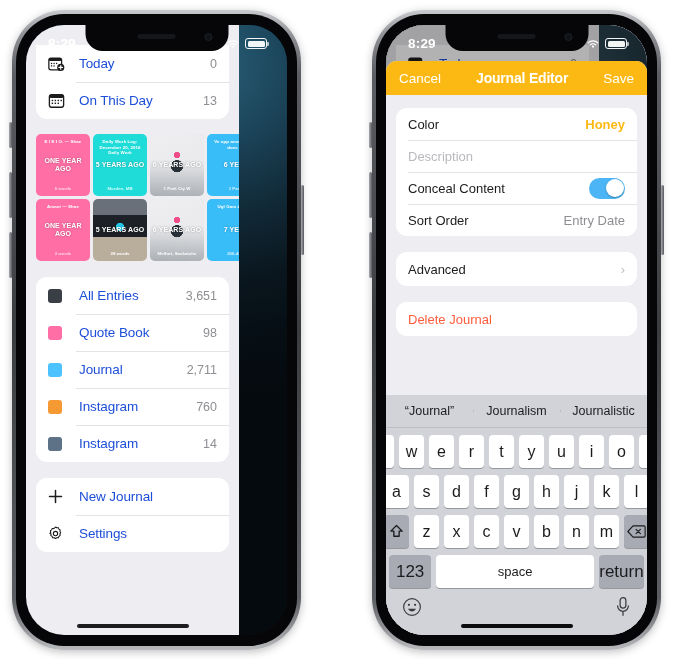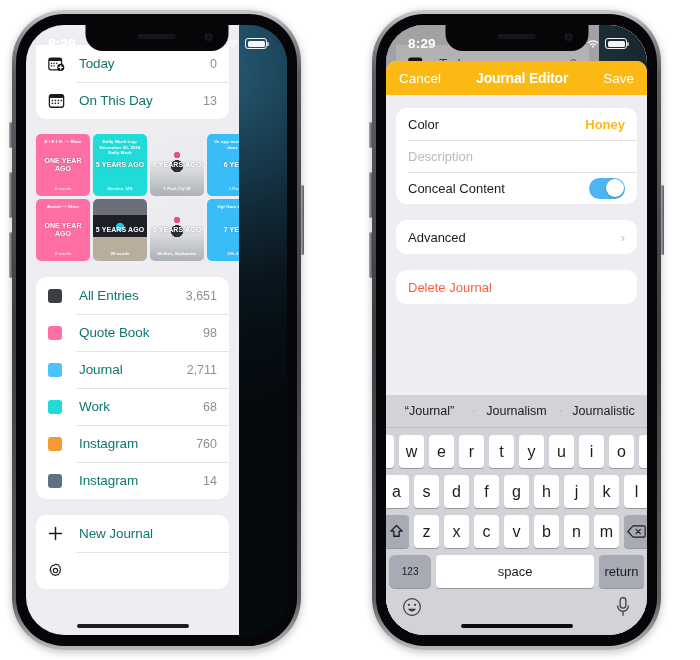--- a/index.html
+++ b/index.html
@@ -126,21 +126,21 @@
   .row {
     display: flex; align-items: center;
     height: 37px; padding: 0 12px;
     position: relative;
   }
   .row + .row::before {
     content:""; position:absolute; top:0; left: 40px; right: 0;
     height: .7px; background: #e3e3e6;
   }
   .row .ico { width: 22px; margin-right: 9px; display:flex; align-items:center; }
-  .row .lbl { font-size: 13.5px; color: #0f766e; flex: 1; letter-spacing: -.1px; }
+  .row .lbl { font-size: 13.5px; color: #1d4ed8; flex: 1; letter-spacing: -.1px; }
   .row .cnt { font-size: 12.5px; color: #8e8e93; }
   .swatch { width: 14px; height: 14px; border-radius: 3px; }
 
   .cards-grid {
     display: grid;
     grid-template-columns: repeat(4, 54px);
     grid-auto-rows: 62px;
     gap: 3px;
     margin: 15px 0 0 10px;
     width: 228px;
@@ -277,22 +277,22 @@
     height: 33px; min-width: 25px; flex: 1;
     display: flex; align-items: center; justify-content: center;
     font-size: 16px; color: #1c1c1e;
     box-shadow: 0 1px 0 rgba(0,0,0,.28);
   }
   .krow.r2 { padding: 0 16px; }
   .krow.r3 { padding: 0 3px; }
   .key.fn { background: #a8abb4; }
   .key.wide { flex: 1.45; }
   .key.space { flex: 5.6; font-size: 13px; }
-  .key.num { flex: 1.5; font-size: 10px; border-radius: 6px; }
-  .key.ret { flex: 1.6; font-size: 13px; }
+  .key.num { flex: 1.5; font-size: 17px; }
+  .key.ret { flex: 1.6; font-size: 17px; }
   .kbot {
     display: flex; align-items: center; justify-content: space-between;
     padding: 8px 16px 0;
   }
 </style>
 </head>
 <body>
 
 <div class="stage">
 
@@ -439,27 +439,20 @@
               </div>
               <div class="row">
                 <div class="ico">
                     <span class="swatch" style="background:#4cc2ff"></span>
                   </div>
                 <div class="lbl">Journal</div>
                 <div class="cnt">2,711</div>
               </div>
               <div class="row">
                 <div class="ico">
-                    <span class="swatch" style="background:#20dcd8"></span>
-                  </div>
-                <div class="lbl">Work</div>
-                <div class="cnt">68</div>
-              </div>
-              <div class="row">
-                <div class="ico">
                     <span class="swatch" style="background:#f59a32"></span>
                   </div>
                 <div class="lbl">Instagram</div>
                 <div class="cnt">760</div>
               </div>
               <div class="row">
                 <div class="ico">
                     <span class="swatch" style="background:#5d7287"></span>
                   </div>
                 <div class="lbl">Instagram</div>
@@ -476,20 +469,21 @@
                 </div>
                 <div class="lbl">New Journal</div>
               </div>
               <div class="row act">
                 <div class="ico">
                   <svg width="15" height="15" viewBox="0 0 18 18">
                     <path d="M9 1.3l1.6.9 1.8-.2.7 1.7 1.5 1 -.3 1.8.9 1.6-.9 1.6.3 1.8-1.5 1-.7 1.7-1.8-.2-1.6.9-1.6-.9-1.8.2-.7-1.7-1.5-1 .3-1.8L2.3 9l.9-1.6-.3-1.8 1.5-1 .7-1.7 1.8.2L9 1.3z" fill="none" stroke="#1c1c1e" stroke-width="1.3" stroke-linejoin="round"></path>
                     <circle cx="9" cy="9" r="2.6" fill="none" stroke="#1c1c1e" stroke-width="1.3"></circle>
                   </svg>
                 </div>
+                <div class="lbl">Settings</div>
               </div>
             </div>
           </div>
           <div class="home-ind light"></div>
         </div>
 
       </div>
     </div>
   </div>
 
@@ -562,20 +556,24 @@
               </div>
               <div class="frow">
                 <div class="ph">Description</div>
               </div>
               <div class="frow">
                 <div class="k">Conceal Content</div>
                 <div class="toggle">
                     <div class="knob"></div>
                   </div>
               </div>
+              <div class="frow">
+                <div class="k">Sort Order</div>
+                <div class="v">Entry Date</div>
+              </div>
             </div>
 
             <div class="card" style="margin:16px 0 0">
               <div class="frow" style="height:34px">
                 <div class="k">Advanced</div>
                 <div class="chev">›</div>
               </div>
             </div>
 
             <div class="card" style="margin:16px 0 8px">

